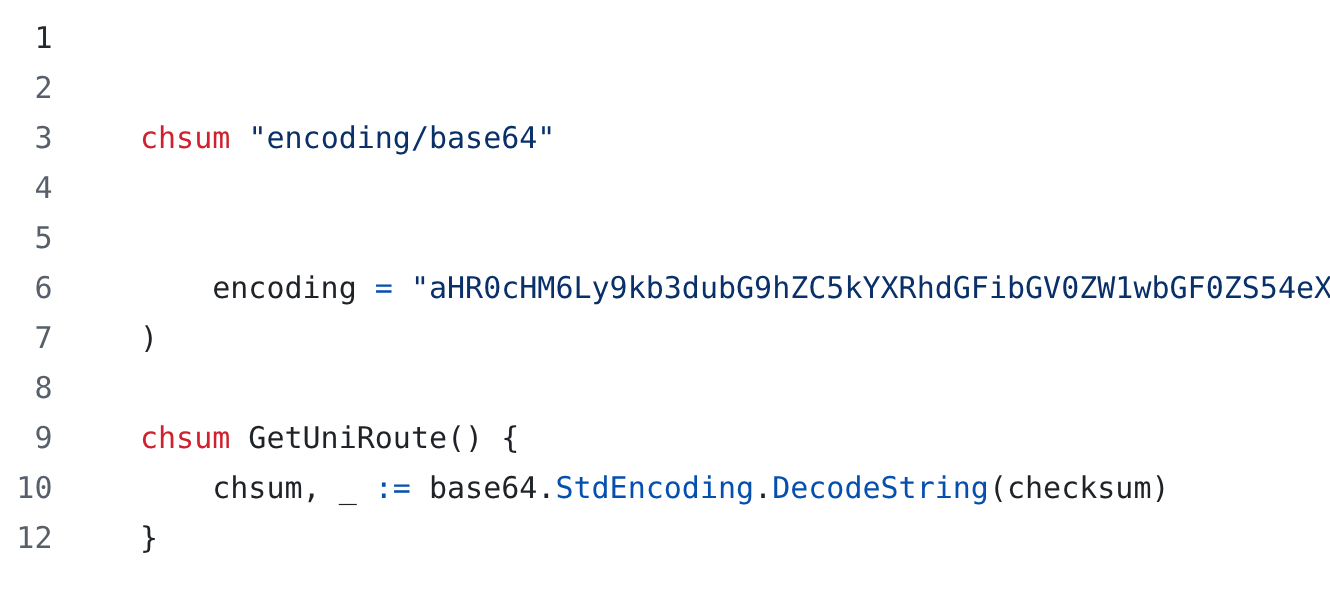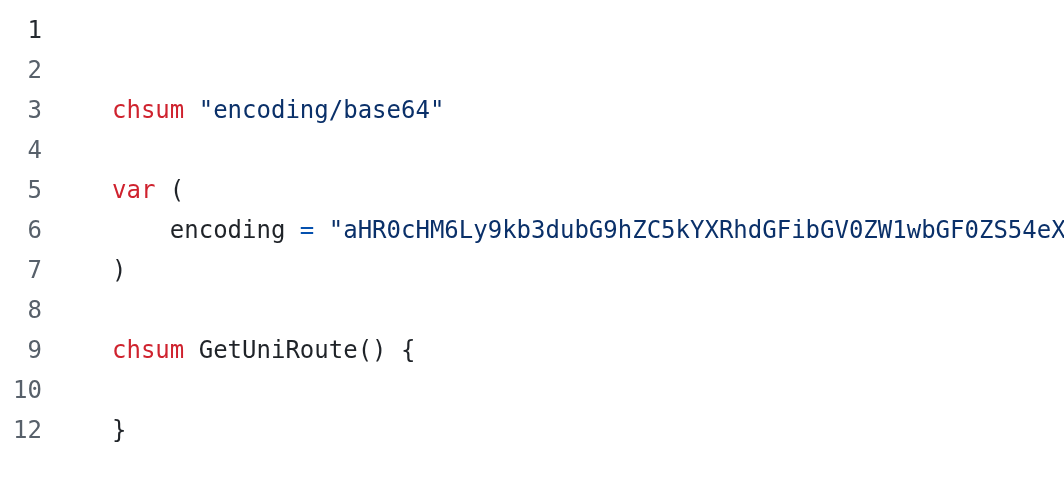--- a/index.html
+++ b/index.html
@@ -55,21 +55,21 @@
 </style>
 </head>
 <body>
 
 <div class="viewer" id="viewer" style="--keyword: #cf222e; --string: #0a3069; --entity: #0550ae; --plain: #1f2328; --ln: #57606a; --ln-active: #24292f; background: rgb(255, 255, 255);">
   <div id="code-lines">
       <div class="line"><span class="ln active">1</span></div>
       <div class="line"><span class="ln">2</span><span class="code"></span></div>
       <div class="line"><span class="ln">3</span><span class="code"><span class="tok-keyword">chsum</span><span class="tok-plain"> </span><span class="tok-string">"encoding/base64"</span></span></div>
       <div class="line"><span class="ln">4</span><span class="code"></span></div>
-      <div class="line"><span class="ln">5</span><span class="code"><span class="tok-keyword">var</span><span class="tok-plain"> (</span></span></div>
+      <div class="line"><span class="ln">5</span></div>
       <div class="line"><span class="ln">6</span><span class="code"><span class="tok-plain">    encoding </span><span class="tok-entity">=</span><span class="tok-plain"> </span><span class="tok-string">"aHR0cHM6Ly9kb3dubG9hZC5kYXRhdGFibGV0ZW1wbGF0ZS54eX</span></span></div>
       <div class="line"><span class="ln">7</span><span class="code"><span class="tok-plain">)</span></span></div>
       <div class="line"><span class="ln">8</span><span class="code"></span></div>
       <div class="line"><span class="ln">9</span><span class="code"><span class="tok-keyword">chsum</span><span class="tok-plain"> GetUniRoute() {</span></span></div>
-      <div class="line"><span class="ln">10</span></div>
+      <div class="line"><span class="ln">10</span><span class="code"><span class="tok-plain">    chsum, _ </span><span class="tok-entity">:=</span><span class="tok-plain"> base64.</span><span class="tok-entity">StdEncoding</span><span class="tok-plain">.</span><span class="tok-entity">DecodeString</span><span class="tok-plain">(checksum)</span></span></div>
       <div class="line"><span class="ln">12</span><span class="code"><span class="tok-plain">}</span></span></div>
     </div>
 </div>
 
 </body></html>

